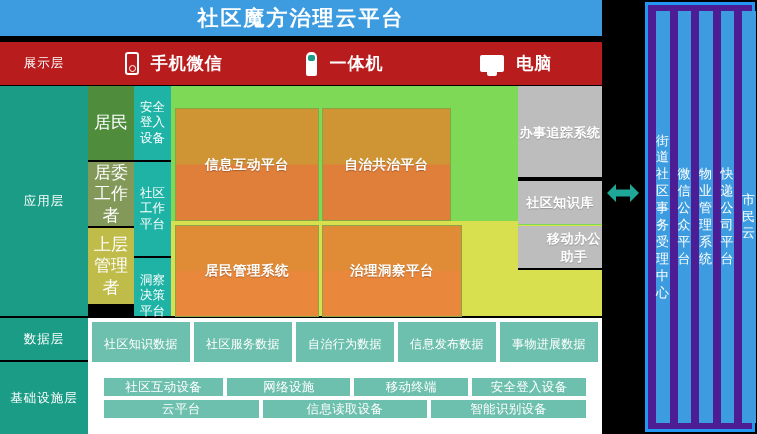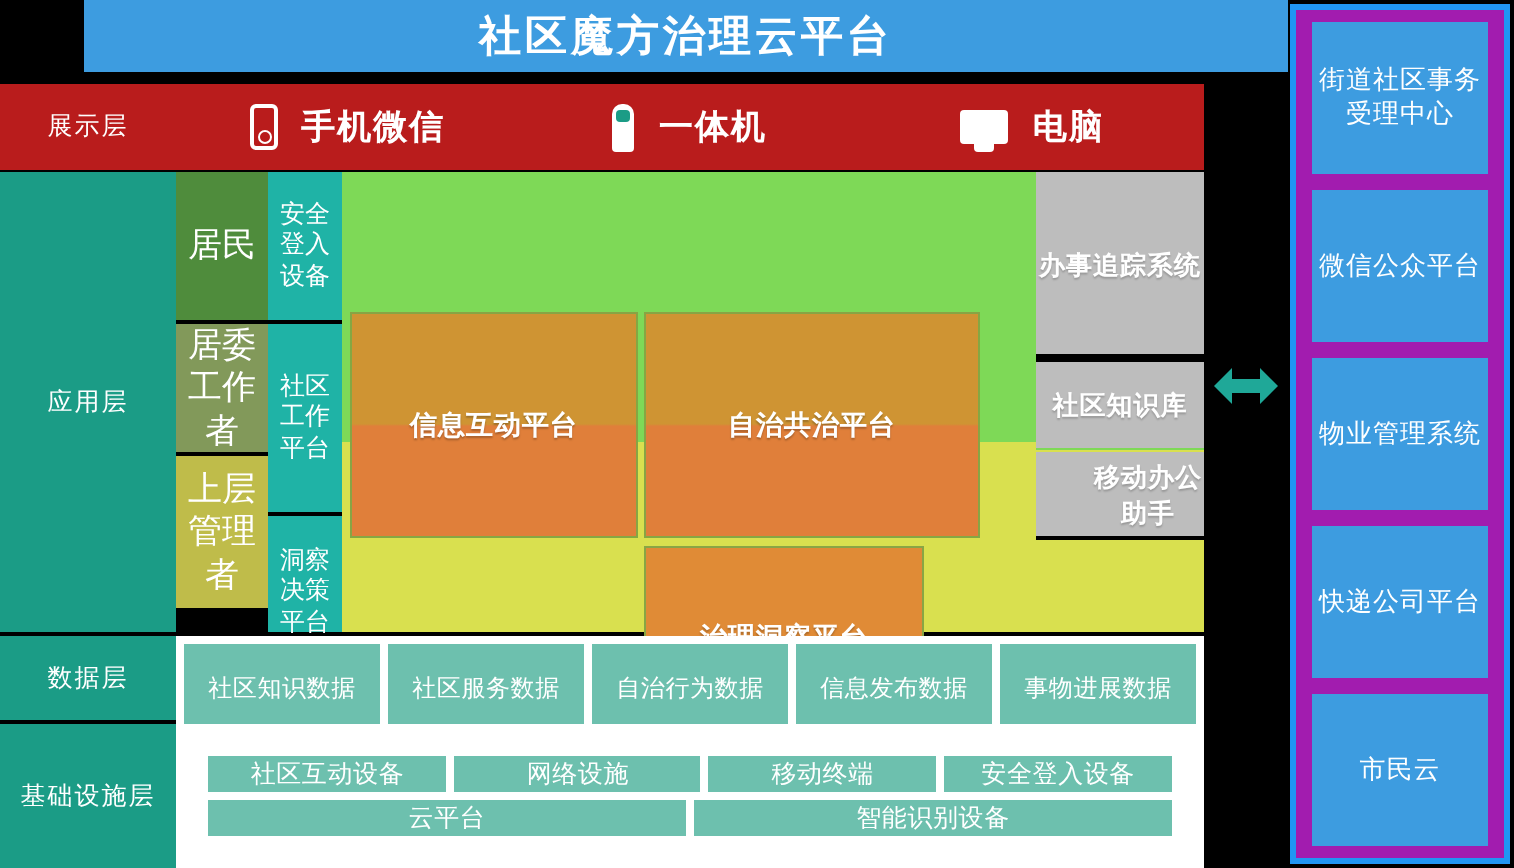--- a/index.html
+++ b/index.html
@@ -11,21 +11,21 @@
   }
   #root{position:relative;width:757px;height:434px;background:#000;}
 
   
   #main{position:absolute;left:0;top:0;width:602px;height:434px;}
 
   .title-bar{
     position:absolute;left:0;top:0;width:602px;height:36px;
     background:#3d9ce0;color:#fff;
     display:flex;align-items:center;justify-content:center;
-    font-size:21px;font-weight:bold;letter-spacing:2px;margin-left:42px;
+    font-size:21px;font-weight:bold;letter-spacing:2px;
   }
 
   
   .display-row{
     position:absolute;left:0;top:42px;width:602px;height:43px;
     background:#b91c1c;display:flex;align-items:center;
   }
   .layer-label{
     color:#fff;font-size:12.5px;letter-spacing:1px;
     display:flex;align-items:center;justify-content:center;
@@ -89,24 +89,23 @@
   .bd-yellow-2{position:absolute;left:347px;top:186px;width:84px;height:44px;background:#d9e04f;}
 
   
   .ocard{
     position:absolute;color:#fff;font-weight:bold;font-size:13.5px;
     display:flex;align-items:center;justify-content:center;text-align:right;
     letter-spacing:.5px;
     border:1px solid rgba(120,170,70,.85);
     background:linear-gradient(to bottom,#cf9433 0%,#cf9433 49.5%,#e07f3a 50.5%,#e07f3a 100%);
     text-shadow:0 1px 1px rgba(0,0,0,.25);
-    margin-top:48px;
   }
   .ocard-0{left:87px;top:22px;width:144px;height:113px;}
-  .ocard-1{left:234px;top:22px;width:168px;height:113px;}
+  .ocard-1{left:234px;top:22px;width:129px;height:113px;}
   .ocard-2{left:87px;top:139px;width:144px;height:92px;
     background:linear-gradient(to bottom,#e08b36 0%,#e08b36 49.5%,#e9883d 50.5%,#e9883d 100%);}
   .ocard-3{left:234px;top:139px;width:140px;height:92px;
     background:linear-gradient(to bottom,#e08b36 0%,#e08b36 49.5%,#e9883d 50.5%,#e9883d 100%);}
 
   
   .gcard{
     position:absolute;left:430px;color:#fff;font-weight:bold;font-size:13px;
     display:flex;align-items:center;justify-content:center;text-align:center;
     letter-spacing:.5px;text-shadow:0 1px 1px rgba(0,0,0,.2);
@@ -138,22 +137,22 @@
     letter-spacing:.3px;
   }
 
   
   .arrow{position:absolute;left:606px;top:181px;width:34px;height:24px;
     display:flex;align-items:center;justify-content:center;}
 
   
   #sidebar{
     position:absolute;left:645px;top:2px;width:110px;height:430px;
-    border:3px solid #2196f3;background:#a21caf;
-    padding:6px 8px;display:flex;flex-direction:column;gap:8px;
+    border:3px solid #2196f3;background:#4c1d95;
+    padding:6px 8px;display:flex;flex-direction:row;gap:8px;
   }
   .ext{
     flex:1;background:#3d9ce0;color:#fff;font-size:13px;line-height:1.3;
     display:flex;align-items:center;justify-content:center;text-align:center;
     letter-spacing:.5px;
   }
 </style>
 </head>
 <body>
 
@@ -202,20 +201,21 @@
           <div class="bd-green"></div>
           <div class="bd-yellow"></div>
           <div class="bd-gray-1"></div>
           <div class="bd-gray-2"></div>
           <div class="bd-gray-3"></div>
           <div class="bd-yellow-2"></div>
         </div>
 
         <div class="ocard ocard-0">信息互动平台</div>
         <div class="ocard ocard-1">自治共治平台</div>
+        <div class="ocard ocard-2">居民管理系统</div>
         <div class="ocard ocard-3">治理洞察平台</div>
 
         <div class="gcard gcard-0">办事追踪系统</div>
         <div class="gcard gcard-1">社区知识库</div>
         <div class="gcard gcard-2">移动办公助手</div>
       </div>
     </div>
 
     <div class="data-row">
       <div class="layer-label">数据层</div>
@@ -232,20 +232,21 @@
       <div class="layer-label">基础设施层</div>
       <div class="infra-body">
         <div class="infra-line">
           <div class="ichip" style="flex:1.05">社区互动设备</div>
           <div class="ichip" style="flex:1.08">网络设施</div>
           <div class="ichip" style="flex:1">移动终端</div>
           <div class="ichip" style="flex:1">安全登入设备</div>
         </div>
         <div class="infra-line">
           <div class="ichip" style="flex:1.05">云平台</div>
+          <div class="ichip" style="flex:1.12">信息读取设备</div>
           <div class="ichip" style="flex:1.05">智能识别设备</div>
         </div>
       </div>
     </div>
   </div>
 
   <div class="arrow">
     <svg width="34" height="24" viewBox="0 0 34 24">
       <path d="M1 12 L10 3 L10 8.5 L24 8.5 L24 3 L33 12 L24 21 L24 15.5 L10 15.5 L10 21 Z" fill="#1fa898"></path>
     </svg>

